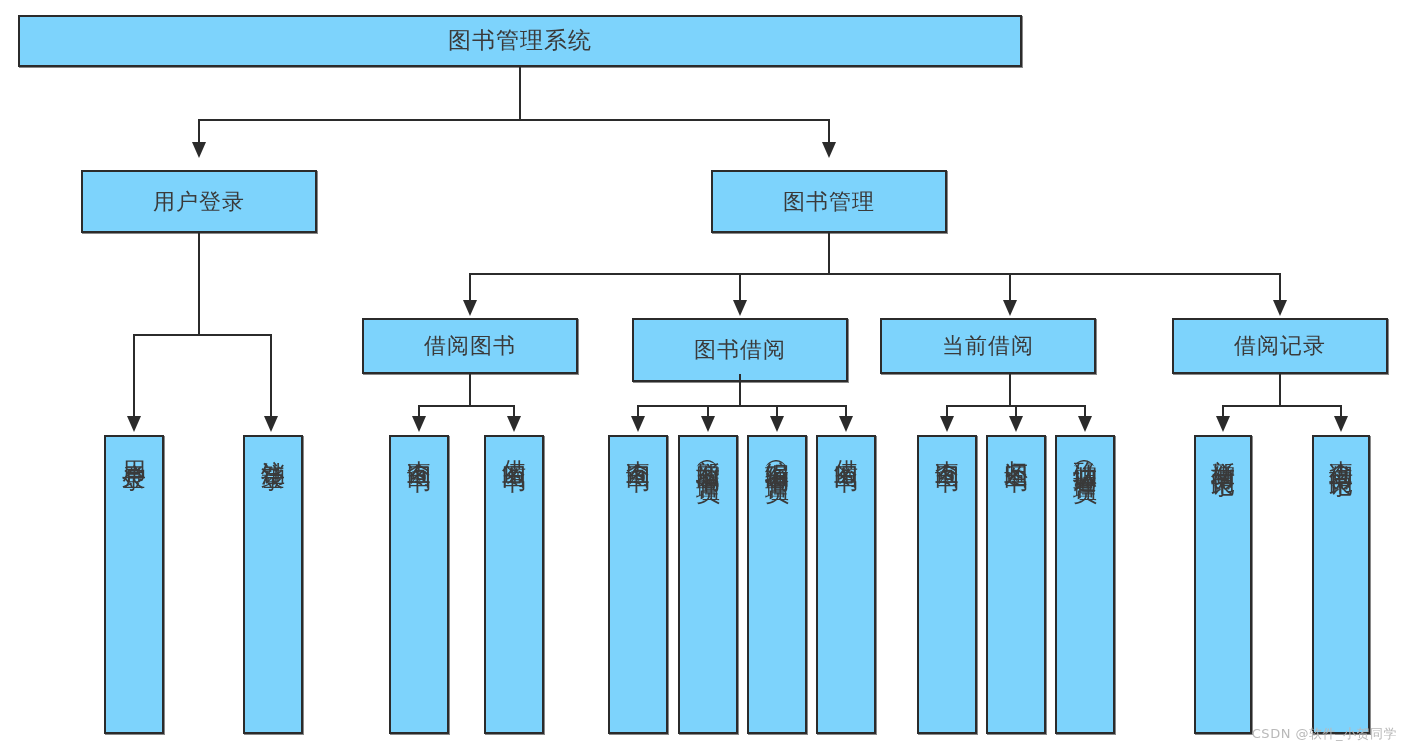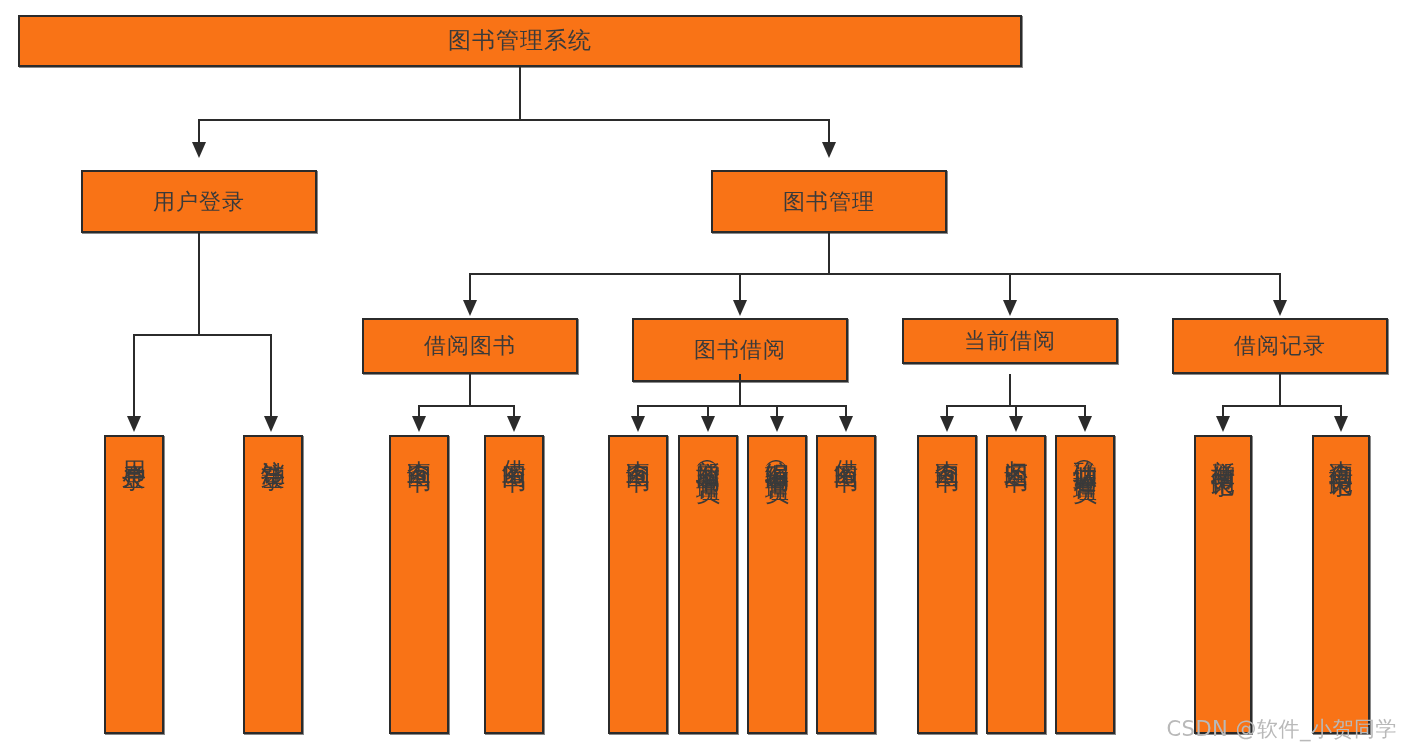--- a/index.html
+++ b/index.html
@@ -15,21 +15,21 @@
     position: relative;
     width: 1405px;
     height: 747px;
     background: #ffffff;
     overflow: hidden;
   }
   
   .node {
     position: absolute;
     box-sizing: border-box;
-    background: #f97316;
+    background: #7dd3fc;
     border: 2px solid #2b2b2b;
     box-shadow: 1px 1px 0 0 rgba(40,40,40,0.55);
     display: flex;
     align-items: center;
     justify-content: center;
     color: #3a3a3a;
     line-height: 1.18;
     text-align: center;
   }
   .node .lbl {
@@ -69,21 +69,21 @@
     height: 0;
     border-left: 7px solid transparent;
     border-right: 7px solid transparent;
     border-top: 16px solid #2b2b2b;
   }
   
   #watermark {
     position: absolute;
     right: 8px;
     bottom: 4px;
-    font-size: 21px;
+    font-size: 13px;
     color: #b9b9b9;
     white-space: nowrap;
     font-family: "DejaVu Sans", "Liberation Sans", sans-serif;
     letter-spacing: 0.5px;
   }
 </style>
 </head>
 <body>
 
 <div id="canvas">
@@ -130,21 +130,21 @@
 
   <div class="ln v" style="left:1279px; top:273px; width:2px; height:29px;"></div>
   <div class="arrow" style="left:1273px; top:300px;"></div>
 
   <div class="node h" style="left:362px; top:318px; width:216px; height:56px;">
     <span class="lbl">借阅图书</span>
   </div>
   <div class="node h" style="left:632px; top:318px; width:216px; height:64px;">
     <span class="lbl">图书借阅</span>
   </div>
-  <div class="node h" style="left:902px; top:318px; width:216px; height:46px;">
+  <div class="node h" style="left:880px; top:318px; width:216px; height:56px;">
     <span class="lbl">当前借阅</span>
   </div>
   <div class="node h" style="left:1172px; top:318px; width:216px; height:56px;">
     <span class="lbl">借阅记录</span>
   </div>
 
   <div class="ln v" style="left:469px; top:374px; width:2px; height:31px;"></div>
   <div class="ln h" style="left:418px; top:405px; width:96px; height:2px;"></div>
   <div class="ln v" style="left:418px; top:405px; width:2px; height:13px;"></div>
   <div class="arrow" style="left:412px; top:416px;"></div>

